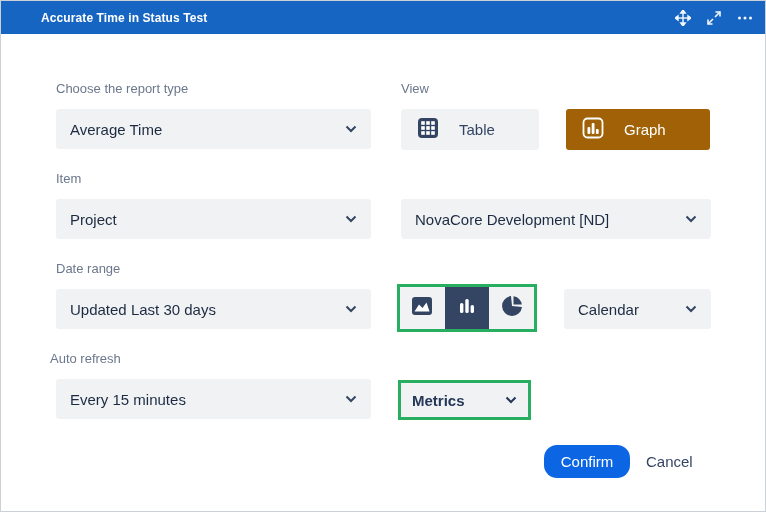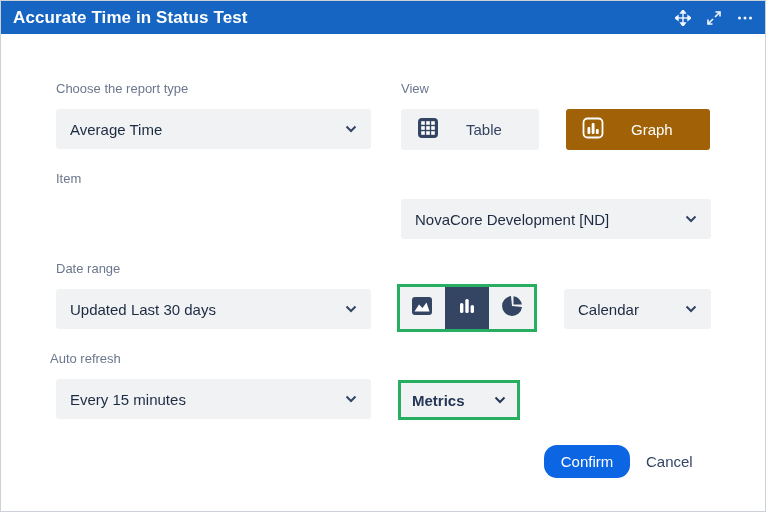--- a/index.html
+++ b/index.html
@@ -19,23 +19,24 @@
     position: absolute;
     top: 0; left: 0; right: 0;
     height: 33px;
     background: #1665c2;
     color: #ffffff;
     display: flex;
     align-items: center;
     padding: 0 12px;
   }
   .header-title {
-    font-size: 17px;
+    font-size: 12px;
     font-weight: bold;
     letter-spacing: 0.1px;
+    margin-left: 28px;
   }
   .header-icons {
     margin-left: auto;
     display: flex;
     align-items: center;
     gap: 16px;
   }
   .hicon { display: inline-flex; cursor: pointer; opacity: 0.95; }
 
   
@@ -61,21 +62,21 @@
   .dd .txt { flex: 1; white-space: nowrap; overflow: hidden; }
   .dd .chev { display: inline-flex; margin-left: 8px; flex: none; }
 
   
   .viewbtn {
     position: absolute;
     height: 41px;
     border-radius: 3px;
     display: flex;
     align-items: center;
-    gap: 27px;
+    gap: 20px;
     padding: 0 16px;
     font-size: 15px;
     cursor: pointer;
   }
   .viewbtn.light { background: #f1f2f4; color: #344563; }
   .viewbtn.dark  { background: #a16207; color: #ffffff; }
 
   
   .chart-group {
     position: absolute;
@@ -207,20 +208,28 @@
           <rect x="5.5" y="10" width="2.8" height="7" rx="1"></rect>
           <rect x="9.7" y="6" width="2.8" height="11" rx="1"></rect>
           <rect x="13.9" y="12" width="2.8" height="5" rx="1"></rect>
         </g>
       </svg>
     </span>
     <span>Graph</span>
   </div>
 
   <div class="flabel" style="left:55px; top:170px;">Item</div>
+  <div class="dd" style="left:55px; top:198px; width:315px;">
+    <span class="txt">Project</span>
+    <span class="chev">
+      <svg width="12" height="8" viewBox="0 0 12 8">
+          <polyline points="1.5,1.5 6,6 10.5,1.5" fill="none" stroke="#344563" stroke-width="2"></polyline>
+        </svg>
+    </span>
+  </div>
   <div class="dd" style="left:400px; top:198px; width:310px;">
     <span class="txt">NovaCore Development [ND]</span>
     <span class="chev">
       <svg width="12" height="8" viewBox="0 0 12 8">
           <polyline points="1.5,1.5 6,6 10.5,1.5" fill="none" stroke="#344563" stroke-width="2"></polyline>
         </svg>
     </span>
   </div>
 
   <div class="flabel" style="left:55px; top:260px;">Date range</div>
@@ -275,21 +284,21 @@
   <div class="flabel" style="left:49px; top:350px;">Auto refresh</div>
   <div class="dd" style="left:55px; top:378px; width:315px;">
     <span class="txt">Every 15 minutes</span>
     <span class="chev">
       <svg width="12" height="8" viewBox="0 0 12 8">
           <polyline points="1.5,1.5 6,6 10.5,1.5" fill="none" stroke="#344563" stroke-width="2"></polyline>
         </svg>
     </span>
   </div>
 
-  <div class="dd highlight" style="left:397px; top:379px; width:122px; height:40px;gap:16px;">
+  <div class="dd highlight" style="left:397px; top:379px; width:133px; height:40px;gap:16px;">
     <span class="txt">Metrics</span>
     <span class="chev">
       <svg width="12" height="8" viewBox="0 0 12 8">
           <polyline points="1.5,1.5 6,6 10.5,1.5" fill="none" stroke="#243757" stroke-width="2"></polyline>
         </svg>
     </span>
   </div>
 
   <button class="btn-primary">Confirm</button>
   <span class="btn-cancel">Cancel</span>

